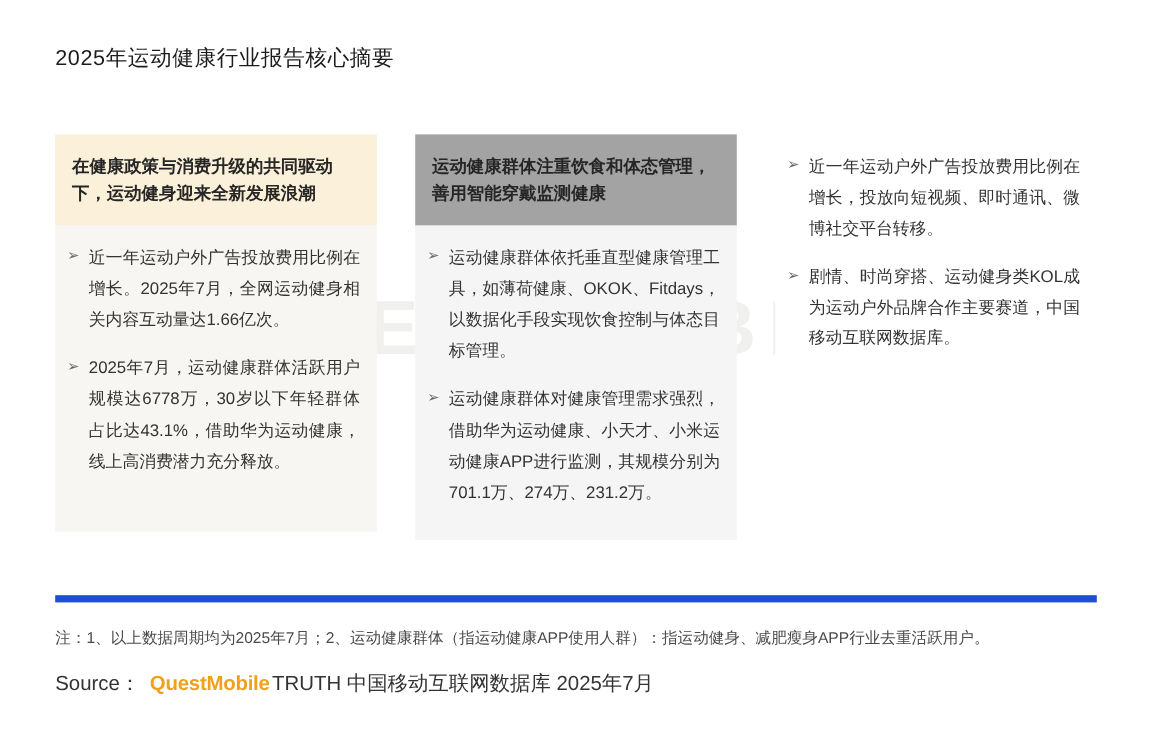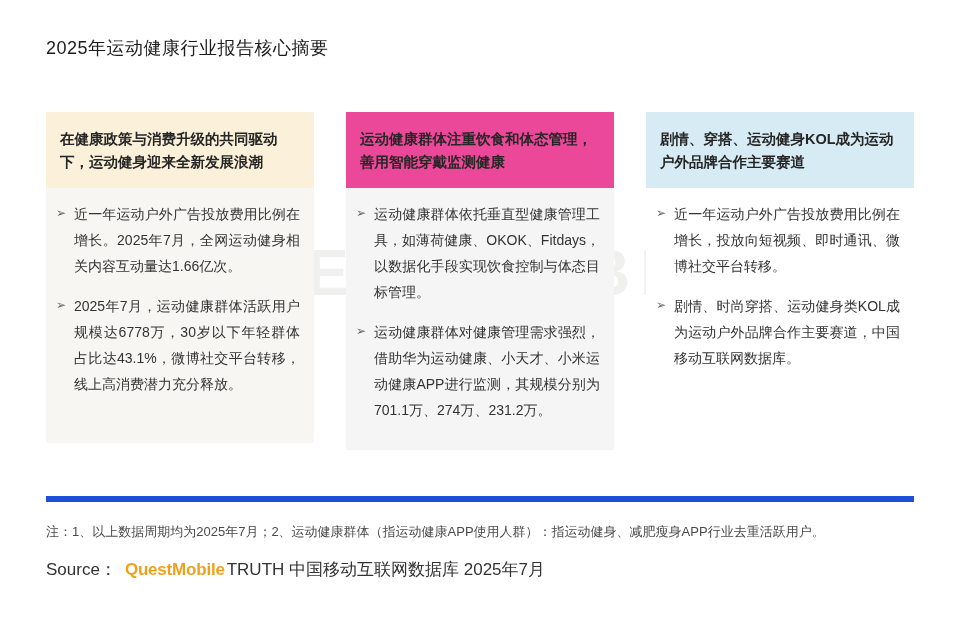--- a/index.html
+++ b/index.html
@@ -69,21 +69,21 @@
     min-height: 36px;
     box-sizing: border-box;
   }
   .col-body {
     padding: 14px 14px 26px 10px;
     min-height: 255px;
     box-sizing: border-box;
   }
   .col1 .col-head { background: #fbf0d9; }
   .col1 .col-body { background: #f7f6f2; }
-  .col2 .col-head { background: #ec4899; }
+  .col2 .col-head { background: #a3a3a3; }
   .col2 .col-body { background: #f5f5f5; }
   .col3 .col-head { background: #d7ebf5; }
   .col3 .col-body { background: #ffffff; }
 
   .bullet {
     display: flex;
     font-size: 14px;
     line-height: 1.85;
     color: #333333;
     margin-bottom: 14px;
@@ -142,41 +142,40 @@
 
     <div class="col col1">
       <div class="col-head">在健康政策与消费升级的共同驱动下，运动健身迎来全新发展浪潮</div>
       <div class="col-body">
         <div class="bullet">
           <span class="arrow">➢</span>
           <span class="btext">近一年运动户外广告投放费用比例在增长。2025年7月，全网运动健身相关内容互动量达1.66亿次。</span>
         </div>
         <div class="bullet">
           <span class="arrow">➢</span>
-          <span class="btext">2025年7月，运动健康群体活跃用户规模达6778万，30岁以下年轻群体占比达43.1%，微博社交平台转移，线上高消费潜力充分释放。</span>
+          <span class="btext">2025年7月，运动健康群体活跃用户规模达6778万，30岁以下年轻群体占比达43.1%，借助华为运动健康，线上高消费潜力充分释放。</span>
         </div>
       </div>
     </div>
 
     <div class="col col2">
       <div class="col-head">运动健康群体注重饮食和体态管理，善用智能穿戴监测健康</div>
       <div class="col-body">
         <div class="bullet">
           <span class="arrow">➢</span>
           <span class="btext">运动健康群体依托垂直型健康管理工具，如薄荷健康、OKOK、Fitdays，以数据化手段实现饮食控制与体态目标管理。</span>
         </div>
         <div class="bullet">
           <span class="arrow">➢</span>
           <span class="btext">运动健康群体对健康管理需求强烈，借助华为运动健康、小天才、小米运动健康APP进行监测，其规模分别为701.1万、274万、231.2万。</span>
         </div>
       </div>
     </div>
 
     <div class="col col3">
-      <div class="col-head">剧情、穿搭、运动健身KOL成为运动户外品牌合作主要赛道</div>
       <div class="col-body">
         <div class="bullet">
           <span class="arrow">➢</span>
           <span class="btext">近一年运动户外广告投放费用比例在增长，投放向短视频、即时通讯、微博社交平台转移。</span>
         </div>
         <div class="bullet">
           <span class="arrow">➢</span>
           <span class="btext">剧情、时尚穿搭、运动健身类KOL成为运动户外品牌合作主要赛道，中国移动互联网数据库。</span>
         </div>
       </div>

